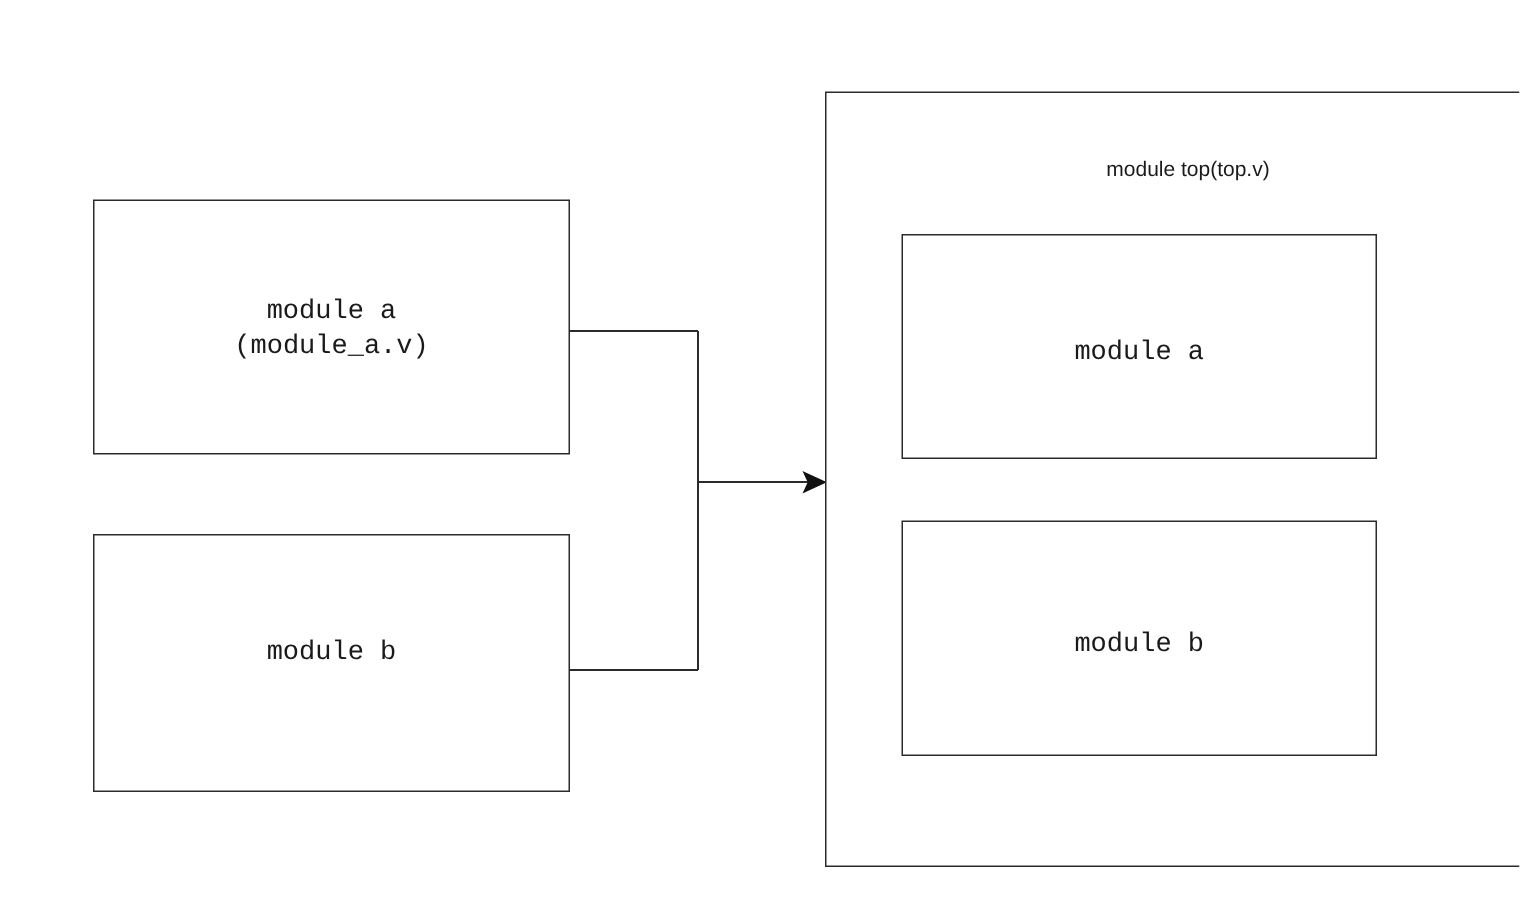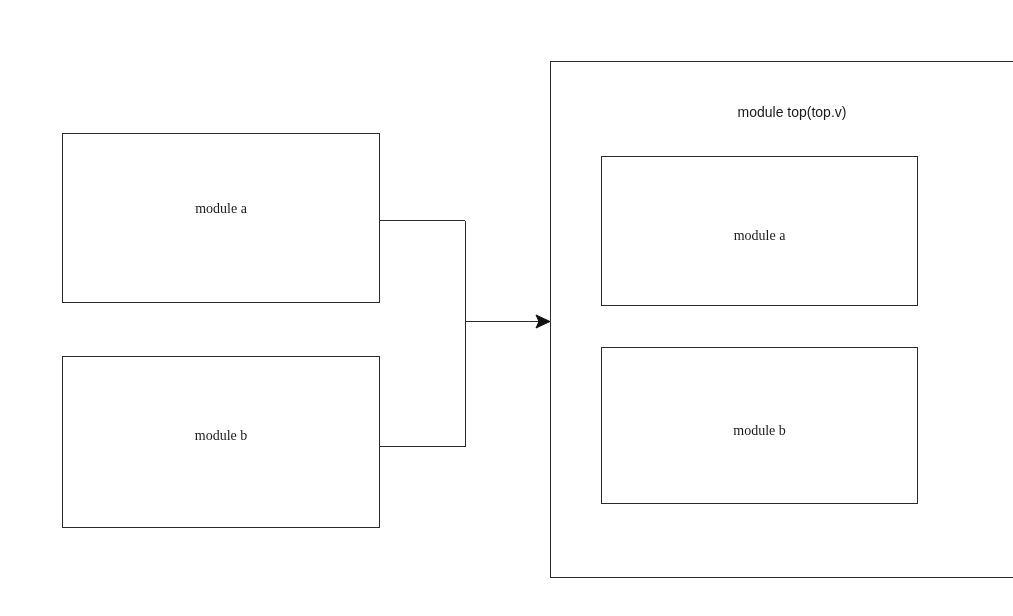--- a/index.html
+++ b/index.html
@@ -22,24 +22,24 @@
     box-sizing: border-box;
     border: 1px solid #2b2b2b;
     background: #ffffff;
   }
   .box-label {
     position: absolute;
     left: 0;
     right: 0;
     text-align: center;
     color: #1a1a1a;
-    font-size: 14px;
+    font-size: 18px;
     line-height: 23px;
     white-space: pre;
-    font-family: Liberation Serif, serif;
+    font-family: Liberation Mono, monospace;
   }
   
   #src-box-a {
     left: 62px;
     top: 133px;
     width: 318px;
     height: 170px;
   }
   #src-box-a .box-label {
     top: 63px;
@@ -98,20 +98,21 @@
     height: 270px;
   }
 </style>
 </head>
 <body>
 
 <div id="canvas">
 
   <div class="box" id="src-box-a">
     <div class="box-label">module a</div>
+    <div class="box-label" style="top:86px">(module_a.v)</div>
   </div>
 
   <div class="box" id="src-box-b">
     <div class="box-label">module b</div>
   </div>
 
   <svg id="connector" viewBox="0 0 200 270" width="200" height="270" xmlns="http://www.w3.org/2000/svg">
     <g fill="none" stroke="#2b2b2b" stroke-width="1.4" shape-rendering="crispEdges">
 
       <path d="M 10 20.5 L 95 20.5"></path>

